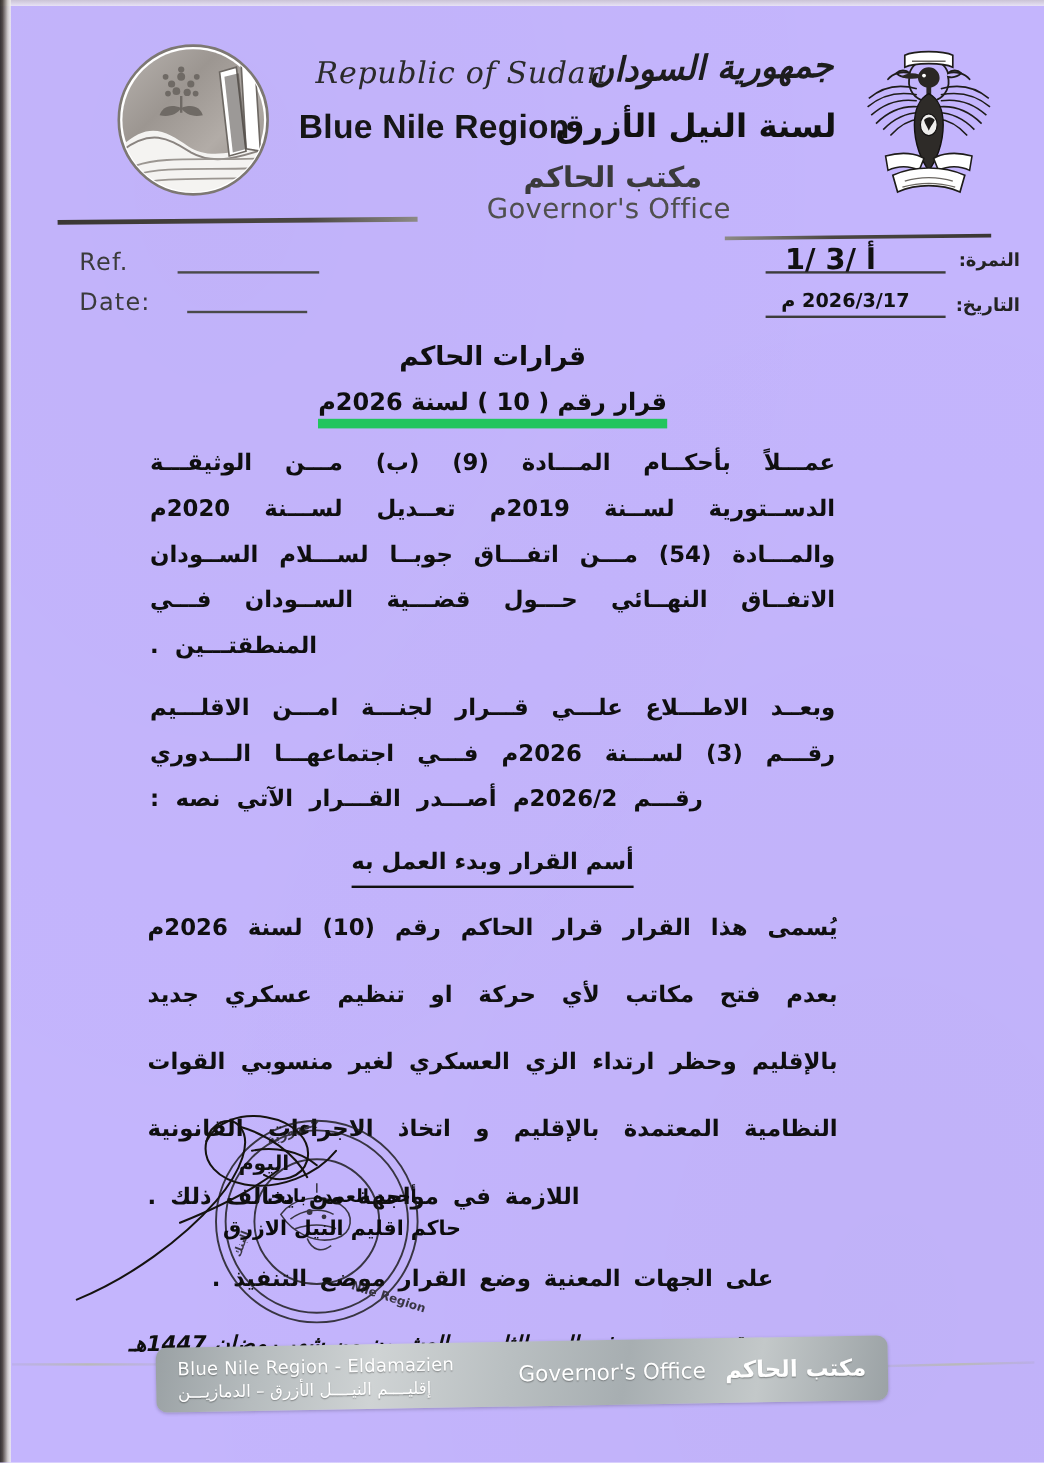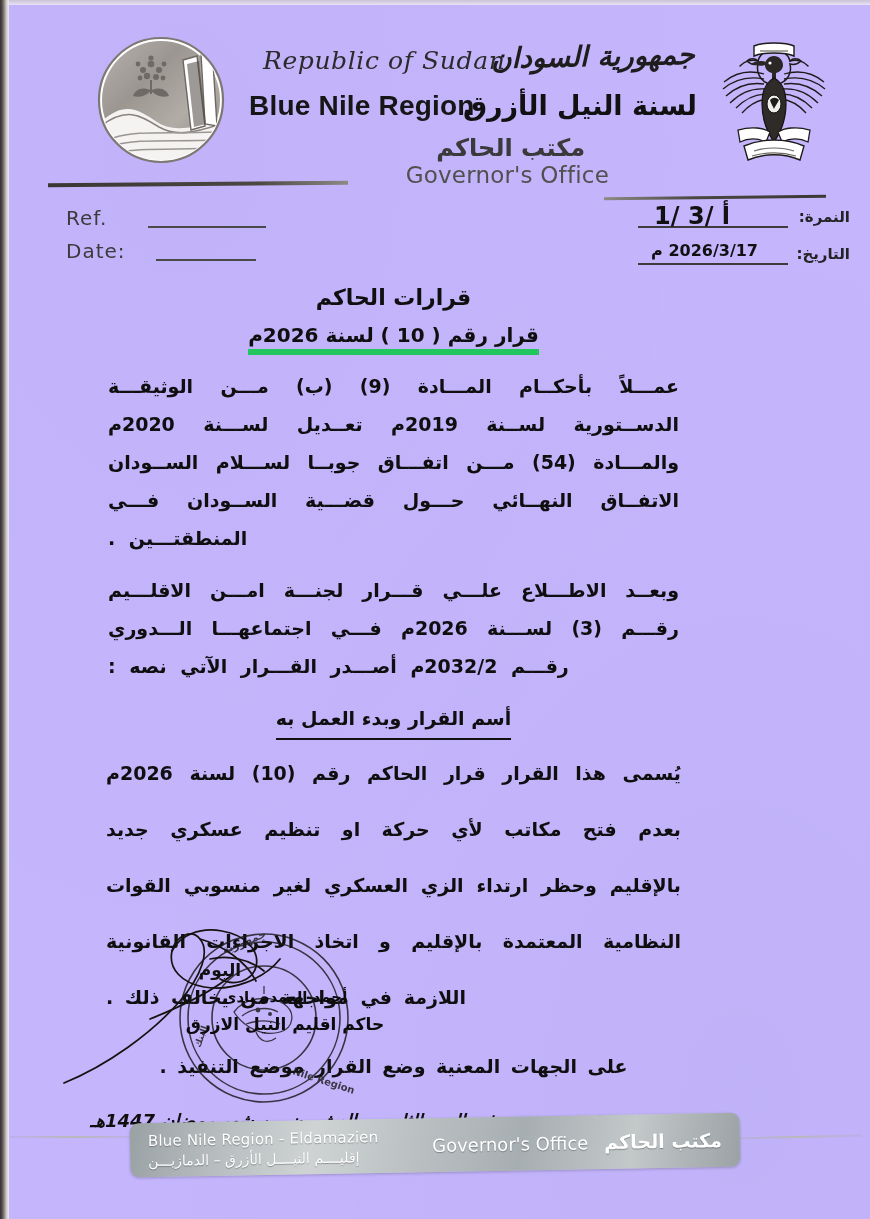--- a/index.html
+++ b/index.html
@@ -206,42 +206,42 @@
   .date-ar-value {
     position: absolute; right: 92px; top: 2px;
     font-size: 16px; font-weight: 700; color: #111;
     direction: rtl;
     white-space: nowrap;
   }
 
   
   .body-wrap {
     position: absolute;
-    left: 10px; top: 285px;
+    left: 27px; top: 285px;
     width: 767px;
     direction: rtl;
     font-family: "DejaVu Sans", "Liberation Sans", sans-serif;
     color: #0f0f0f;
   }
 
   .doc-title {
     text-align: center;
     font-size: 22px;
     font-weight: 700;
     letter-spacing: -0.5px;
     margin-bottom: 13px;
   }
   .doc-subtitle {
     text-align: center;
     font-size: 20px;
     font-weight: 700;
     margin-bottom: 20px;
   }
   .doc-subtitle span {
-    border-bottom: 6px solid #22c55e;
+    border-bottom: 8px solid #22c55e;
     padding-bottom: 2px;
   }
 
   .para {
     margin: 0 98px 14px 98px;
     font-size: 19px;
     line-height: 38px;
     text-align: justify;
     text-align-last: center;
     font-weight: 700;
@@ -525,21 +525,21 @@
 
   <div class="body-wrap">
 
     <div class="doc-title">قرارات الحاكم</div>
 
     <div class="doc-subtitle">
       <span>قرار رقم ( 10 ) لسنة 2026م</span>
     </div>
 
     <div class="para preamble">عمـــلاً بأحكــام المـــادة (9)  (ب) مـــن الوثيقـــة الدســتورية لســنة 2019م تعــديل لســـنة 2020م  والمـــادة (54)  مـــن اتفـــاق جوبــا لســـلام الســودان الاتفــاق النهــائي حـــول قضـــية الســودان فـــي المنطقتـــين .</div>
-    <div class="para preamble">وبعــد الاطـــلاع علـــي قـــرار لجنـــة امـــن الاقلـــيم رقـــم (3) لســـنة 2026م فـــي اجتماعهـــا الـــدوري رقـــم 2032/2م  أصـــدر القـــرار الآتي نصه  :</div>
+    <div class="para preamble">وبعــد الاطـــلاع علـــي قـــرار لجنـــة امـــن الاقلـــيم رقـــم (3) لســـنة 2026م فـــي اجتماعهـــا الـــدوري رقـــم 2026/2م  أصـــدر القـــرار الآتي نصه  :</div>
 
     <div class="section-head">
       <span>أسم القرار وبدء العمل به</span>
     </div>
 
     <div class="para decree">يُسمى هذا القرار قرار الحاكم رقم (10) لسنة 2026م بعدم فتح مكاتب لأي حركة او تنظيم عسكري جديد بالإقليم وحظر ارتداء الزي العسكري لغير منسوبي القوات النظامية المعتمدة بالإقليم و اتخاذ الاجراءات القانونية اللازمة في مواجهة من يخالف ذلك .</div>
 
     <div class="para exec">على الجهات المعنية وضع القرار موضع التنفيذ .</div>
 
     <div class="issue-note">صدر تحت توقيعي و ختمي في اليوم الثامن و العشرون من شهر رمضان 1447هـ الموافق اليوم السابع عشر من شهر مارس 2026م .</div>

